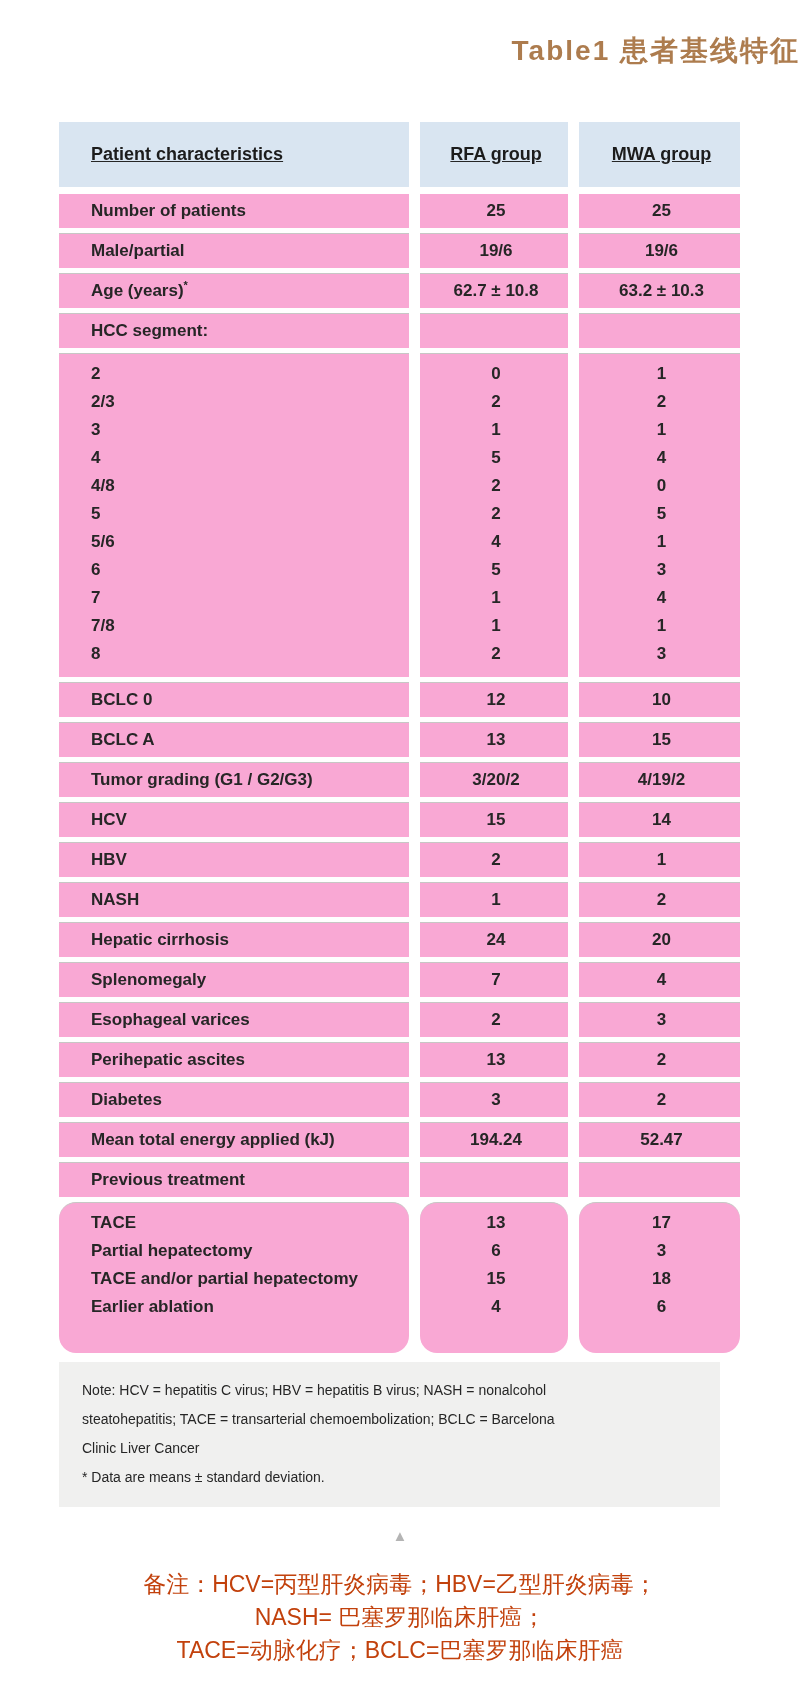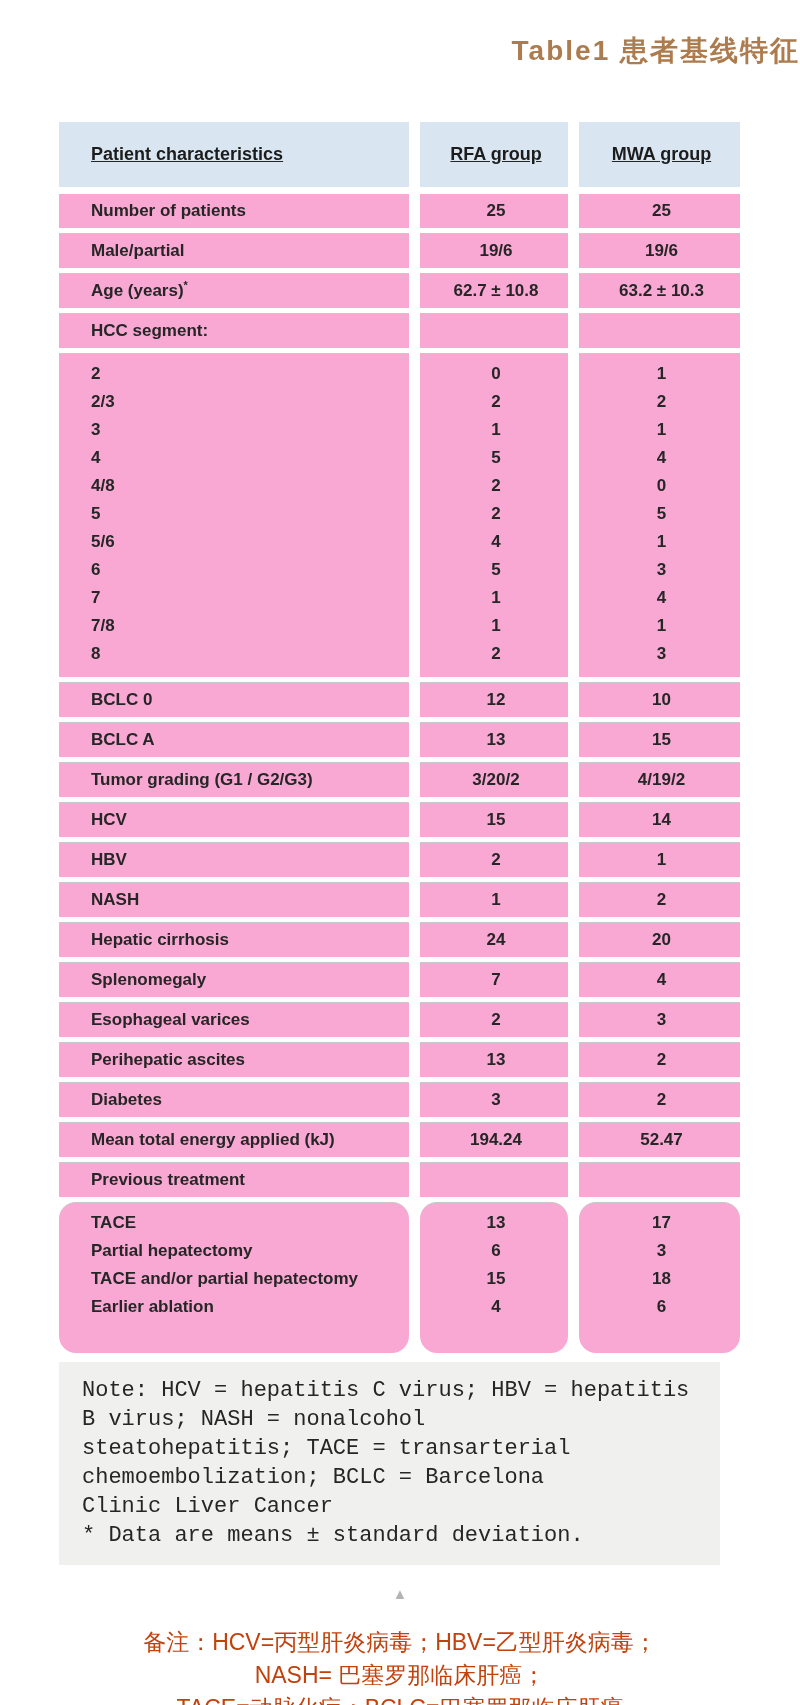--- a/index.html
+++ b/index.html
@@ -70,24 +70,23 @@
   sup {
     font-size: 11px;
     vertical-align: super;
     line-height: 0;
   }
   .note {
     width: 618px;
     margin: 9px 0 9px 59px;
     background: #f0f0ef;
     padding: 14px 20px 15px 23px;
-    font-size: 22px;
+    font-size: 14px;
     line-height: 29px;
     color: #262626;
-    font-family: Liberation Mono, monospace;
   }
   .triangle {
     margin-top: 21px;
     text-align: center;
     font-size: 15px;
     line-height: 16px;
     color: #b4b4b4;
   }
   .cn {
     margin-top: 24px;

